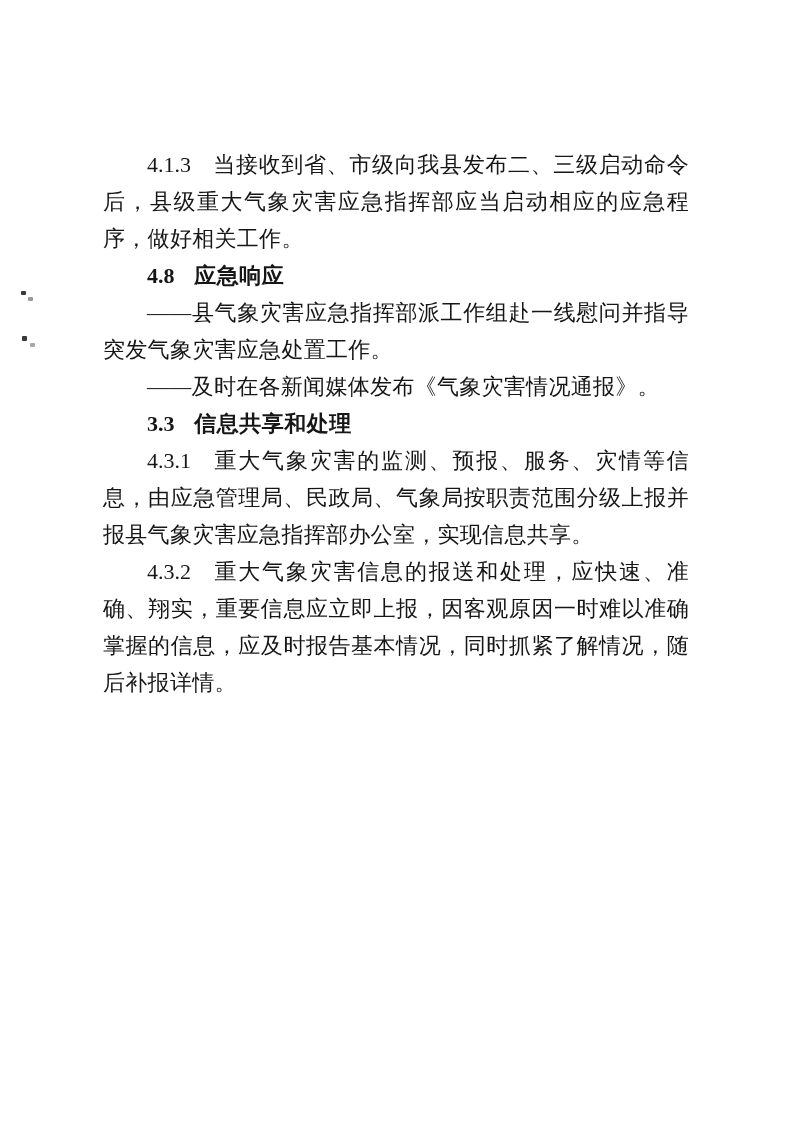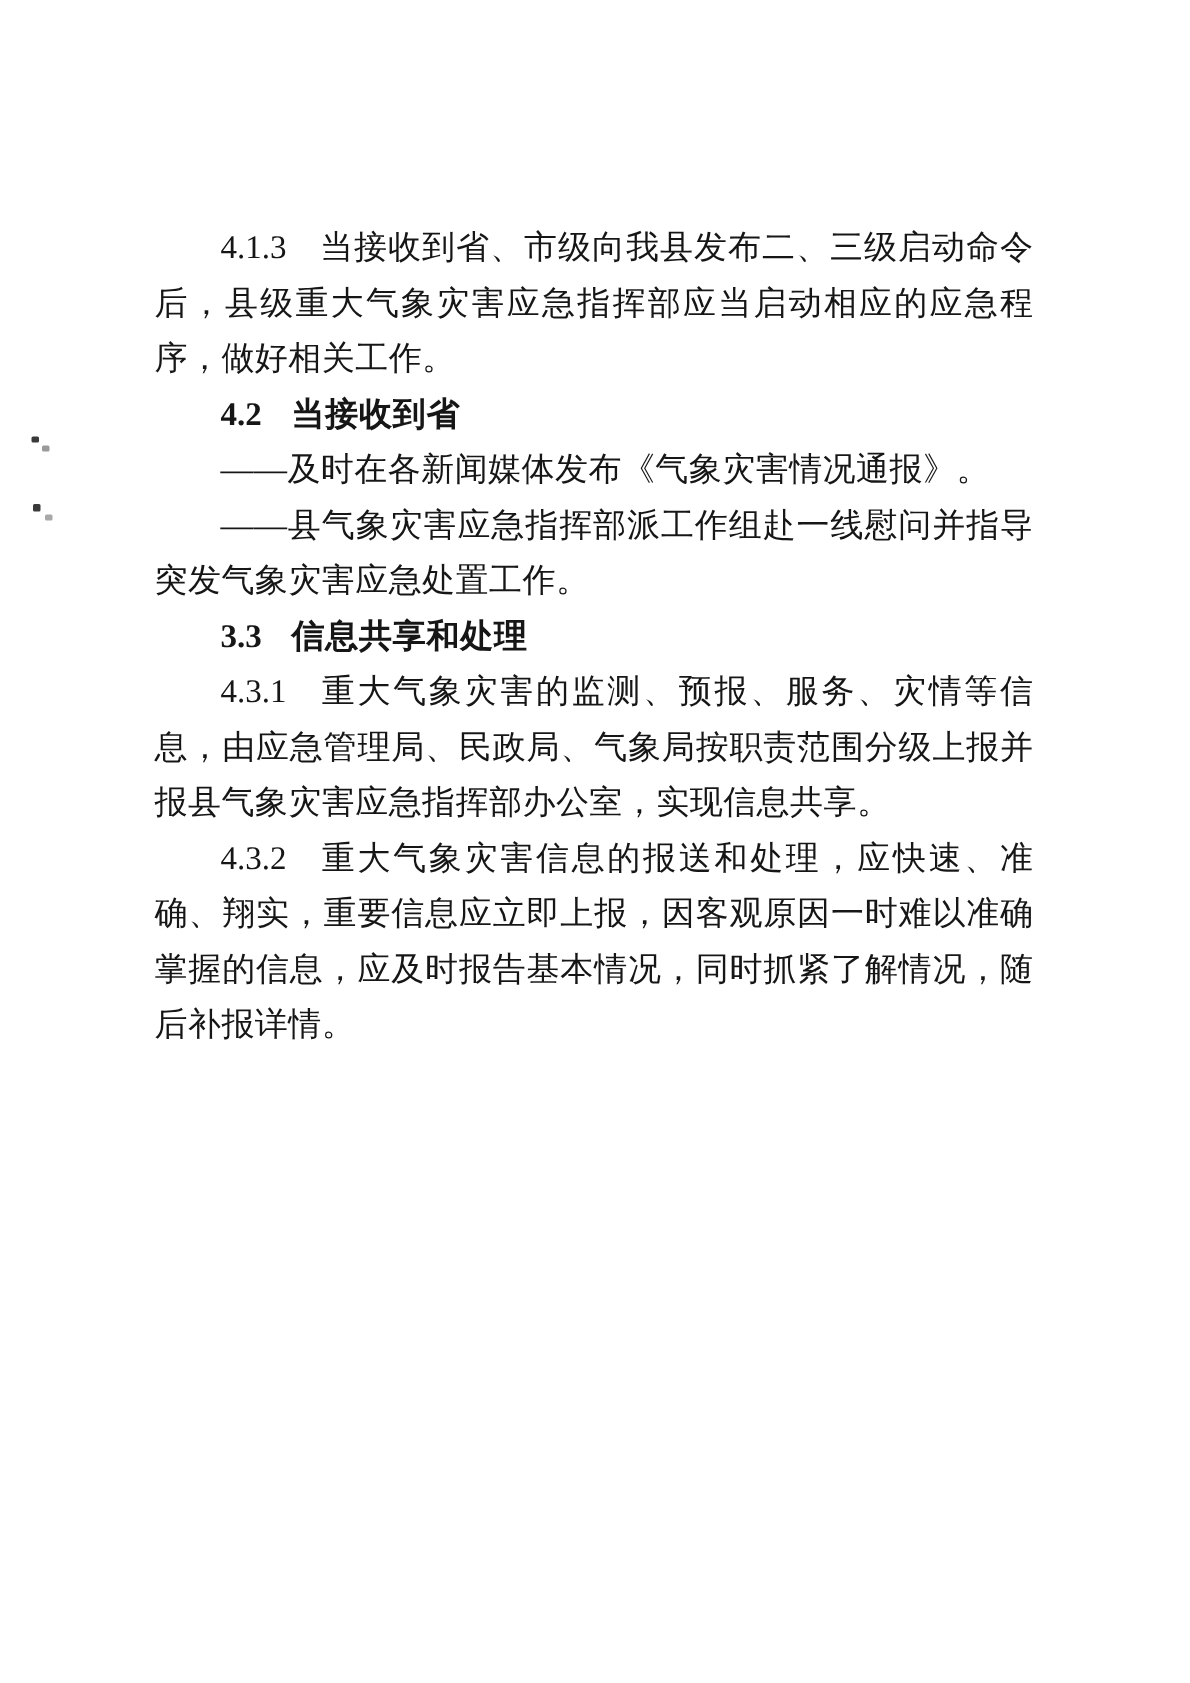--- a/index.html
+++ b/index.html
@@ -86,31 +86,31 @@
 
 <div class="page">
 
   <div class="content">
 
     <p class="para">
       <span class="num">4.1.3</span><span>当接收到省、市级向我县发布二、三级启动命令后，县级重大气象灾害应急指挥部应当启动相应的应急程序，做好相关工作。</span>
     </p>
 
     <p class="heading">
-      <span class="num">4.2</span><span>当接收到省</span>
+      <span class="num">4.8</span><span>应急响应</span>
     </p>
 
 
 
     <p class="para">
-      <span>——及时在各新闻媒体发布《气象灾害情况通报》。</span>
+      <span>——县气象灾害应急指挥部派工作组赴一线慰问并指导突发气象灾害应急处置工作。</span>
     </p>
 
     <p class="para">
-      <span>——县气象灾害应急指挥部派工作组赴一线慰问并指导突发气象灾害应急处置工作。</span>
+      <span>——及时在各新闻媒体发布《气象灾害情况通报》。</span>
     </p>
 
 
     <p class="heading">
       <span class="num">3.3</span><span>信息共享和处理</span>
     </p>
 
     <p class="para">
       <span class="num">4.3.1</span><span>重大气象灾害的监测、预报、服务、灾情等信息，由应急管理局、民政局、气象局按职责范围分级上报并报县气象灾害应急指挥部办公室，实现信息共享。</span>
     </p>

